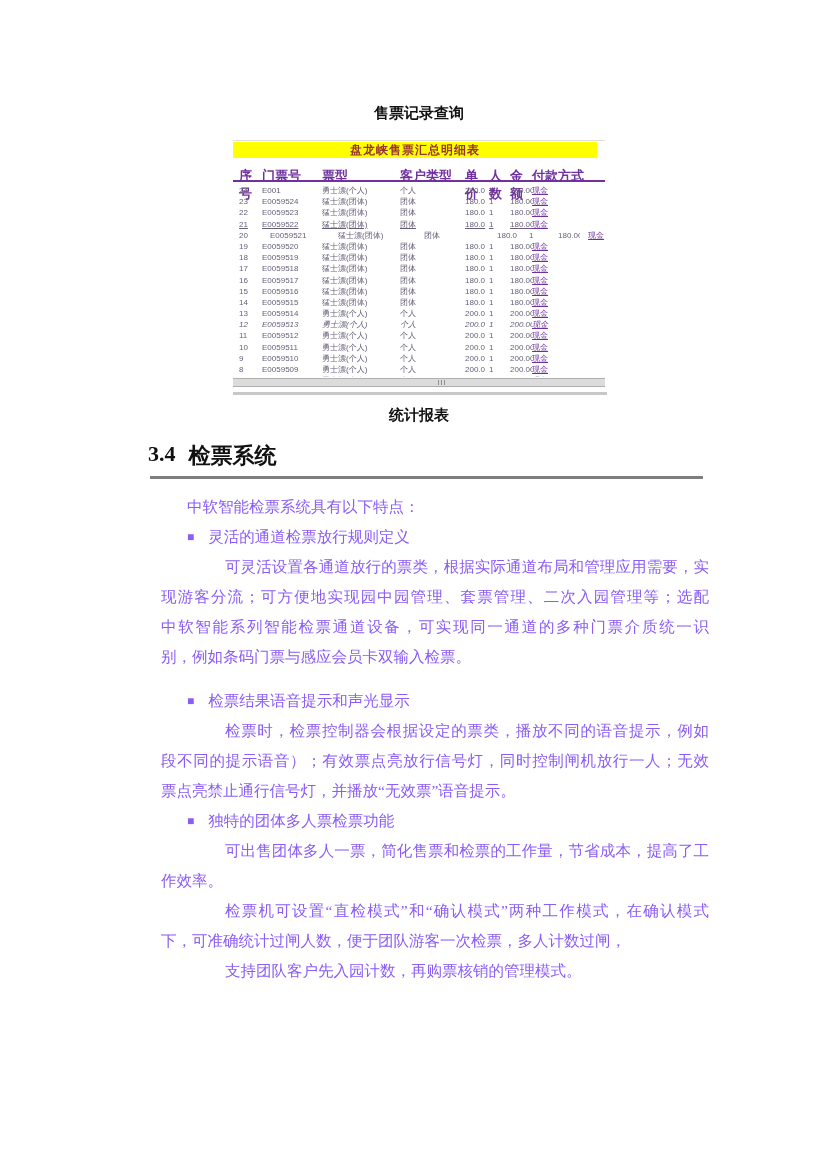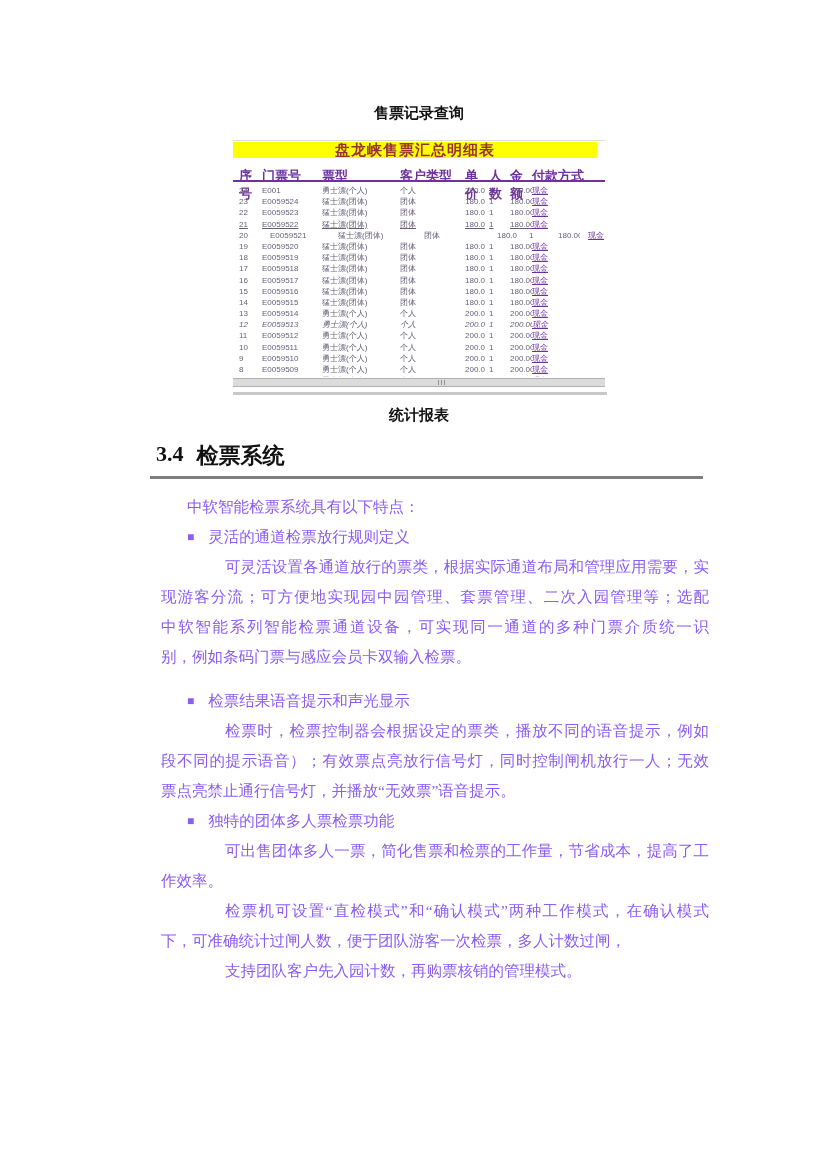--- a/index.html
+++ b/index.html
@@ -10,37 +10,37 @@
   .fig-text{position:absolute;left:233px;width:372px;text-align:center;
             font-weight:bold;font-size:15px;color:#111;}
   #fig-title{top:104px;}
   #fig-caption{top:406px;}
 
   
   #report{position:absolute;left:233px;top:140px;width:374px;height:256px;
           font-family:"Liberation Sans", sans-serif;}
   .frame-top{position:absolute;left:0;top:0;width:372px;height:1px;background:#dddddd;}
   #banner{position:absolute;left:0;top:2px;width:364px;height:16px;line-height:16px;
-          text-align:center;font-size:15px;font-weight:bold;letter-spacing:1px;}
+          text-align:center;font-size:12px;font-weight:bold;letter-spacing:1px;}
   .grid{display:grid;grid-template-columns:23px 60px 78px 65px 24px 21px 22px auto;
         padding-left:6px;box-sizing:border-box;width:372px;}
   #cols{position:absolute;left:0;top:27px;font-size:13px;font-weight:bold;}
   #hdr-rule{position:absolute;left:0;top:40px;width:372px;height:2px;}
   #rows{position:absolute;left:0;top:45px;width:372px;height:192px;overflow:hidden;}
   .row{height:11.2px;line-height:11.2px;font-size:8px;}
   .row span{overflow:hidden;white-space:nowrap;}
   .lnk{text-decoration:underline;}
   #scrollbar{position:absolute;left:0;top:238px;width:372px;height:9px;background:#dcdcdc;
              border-top:1px solid #b0b0b0;border-bottom:1px solid #b0b0b0;box-sizing:border-box;}
   #grip{position:absolute;left:55%;top:1px;display:flex;gap:2px;}
   #grip i{display:block;width:1px;height:5px;background:#909090;}
   #frame-bottom{position:absolute;left:0;top:252px;width:374px;height:3px;background:#c8c8c8;}
 
   
-  #sec-head{position:absolute;left:156px;top:441px;font-size:22px;font-weight:bold;
+  #sec-head{position:absolute;left:148px;top:441px;font-size:22px;font-weight:bold;
             display:flex;gap:13px;color:#111;}
   #sec-rule{position:absolute;left:150px;top:476px;width:553px;height:3px;background:#7f7f7f;}
 
   
   #body{position:absolute;left:161px;top:492px;width:548px;font-size:15.5px;color:#8b5cf6;}
   .line{height:30px;line-height:30px;}
   .fill{text-align:justify;text-align-last:justify;}
   .ind{text-indent:64px;}
   .intro{margin-left:26px;}
   .bullet-head{margin-left:26px;font-weight:normal;height:30px;line-height:30px;}

